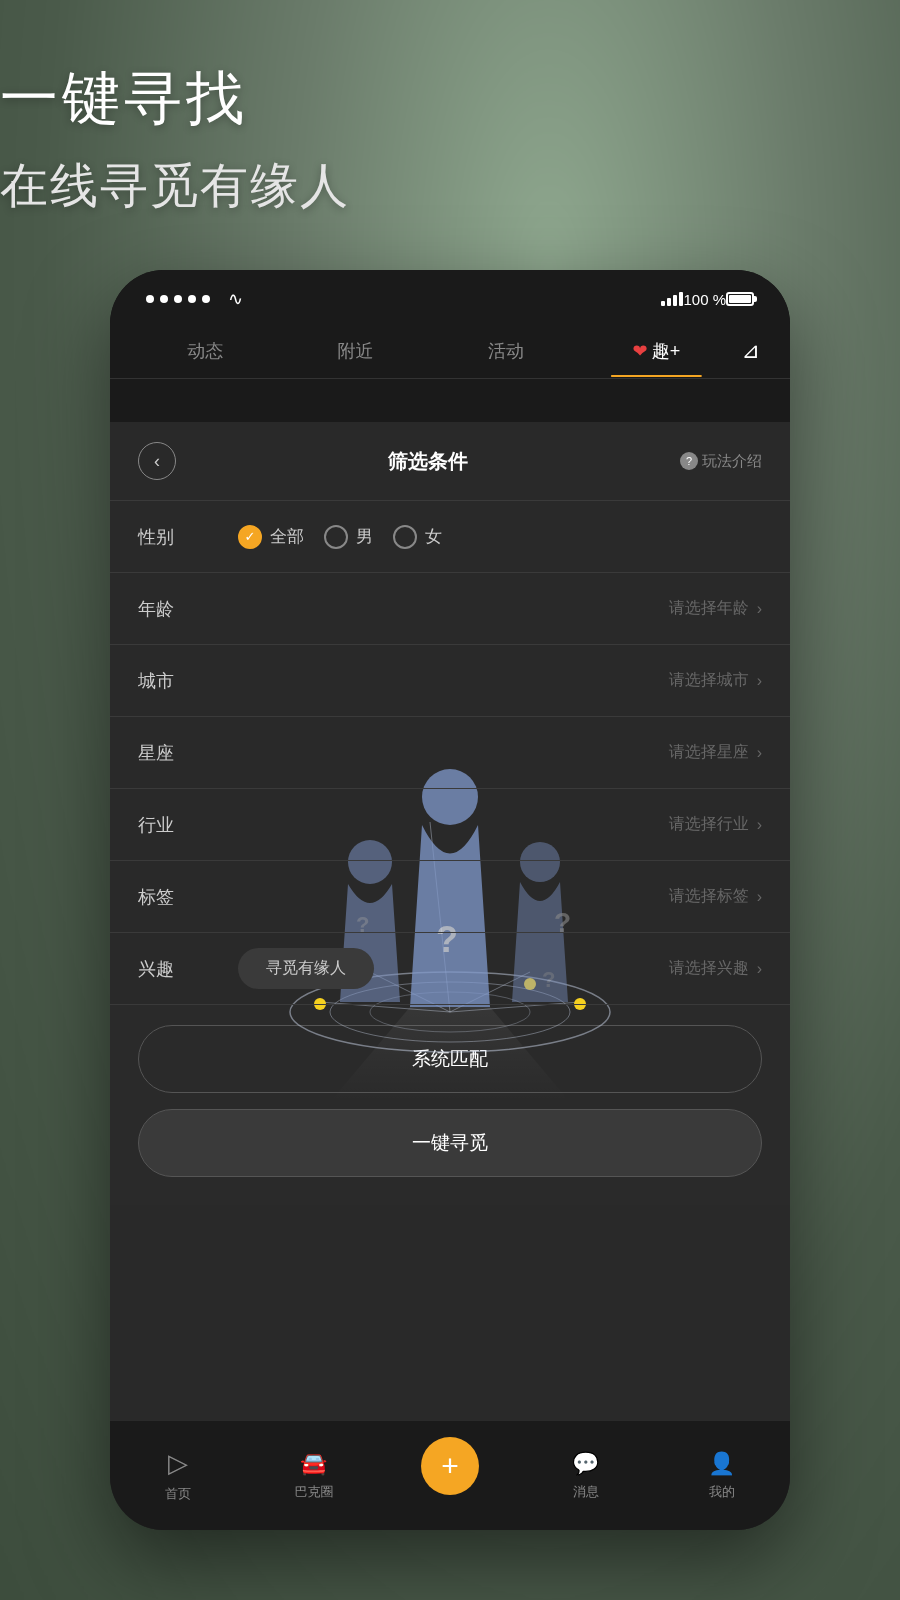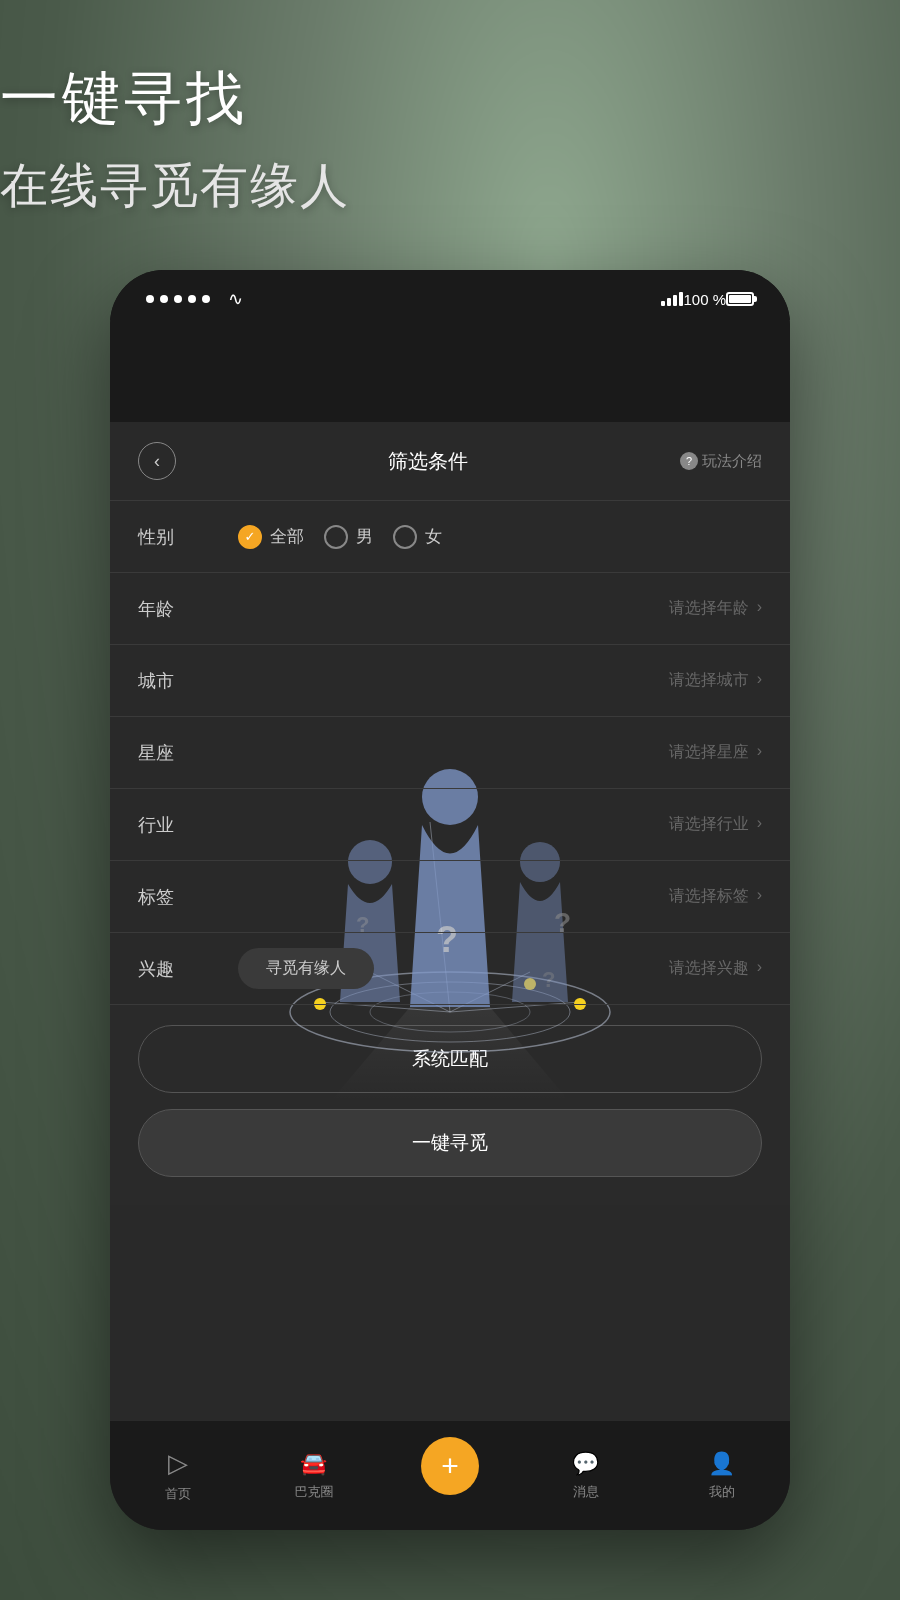--- a/index.html
+++ b/index.html
@@ -193,21 +193,21 @@
       border-radius: 50%;
       border: 1.5px solid #888;
       display: flex; align-items: center; justify-content: center;
       color: #ccc;
       font-size: 18px;
       cursor: pointer;
     }
     .modal-title {
       color: white;
       font-size: 20px;
-      font-weight: 400;
+      font-weight: 700;
     }
     .help-link {
       display: flex; align-items: center; gap: 4px;
       color: #888;
       font-size: 15px;
       cursor: pointer;
     }
     .help-icon {
       width: 18px; height: 18px;
       border-radius: 50%;
@@ -283,21 +283,21 @@
       content: '✓';
       color: white;
       font-size: 13px;
     }
     .radio-label {
       color: #ccc;
       font-size: 17px;
     }
     .filter-value-area {
       margin-left: auto;
-      display: flex; align-items: flex-start; gap: 8px;
+      display: flex; align-items: center; gap: 8px;
     }
     .filter-placeholder {
       color: #666;
       font-size: 16px;
     }
     .chevron-right {
       color: #666;
       font-size: 16px;
     }
 
@@ -419,20 +419,38 @@
         <div class="signal-bar" style="height:11px"></div>
         <div class="signal-bar" style="height:14px"></div>
       </div>
       <span class="battery-pct">100 %</span>
       <div class="battery-icon">
         <div class="battery-fill"></div>
       </div>
     </div>
   </div>
 
+  <div class="nav-tabs">
+    <div class="nav-tab">
+      <span>动态</span>
+    </div>
+    <div class="nav-tab">
+      <span>附近</span>
+    </div>
+    <div class="nav-tab">
+      <span>活动</span>
+    </div>
+    <div class="nav-tab active">
+      <span class="nav-tab-special">
+        <span class="heart-icon">❤</span>
+        <span>趣+</span>
+      </span>
+    </div>
+    <div class="filter-btn">⊿</div>
+  </div>
 
   <div class="modal-panel">
 
     <div class="modal-header">
       <div class="back-btn">
         <span>‹</span>
       </div>
       <div class="modal-title">筛选条件</div>
       <div class="help-link">
         <div class="help-icon">?</div>

